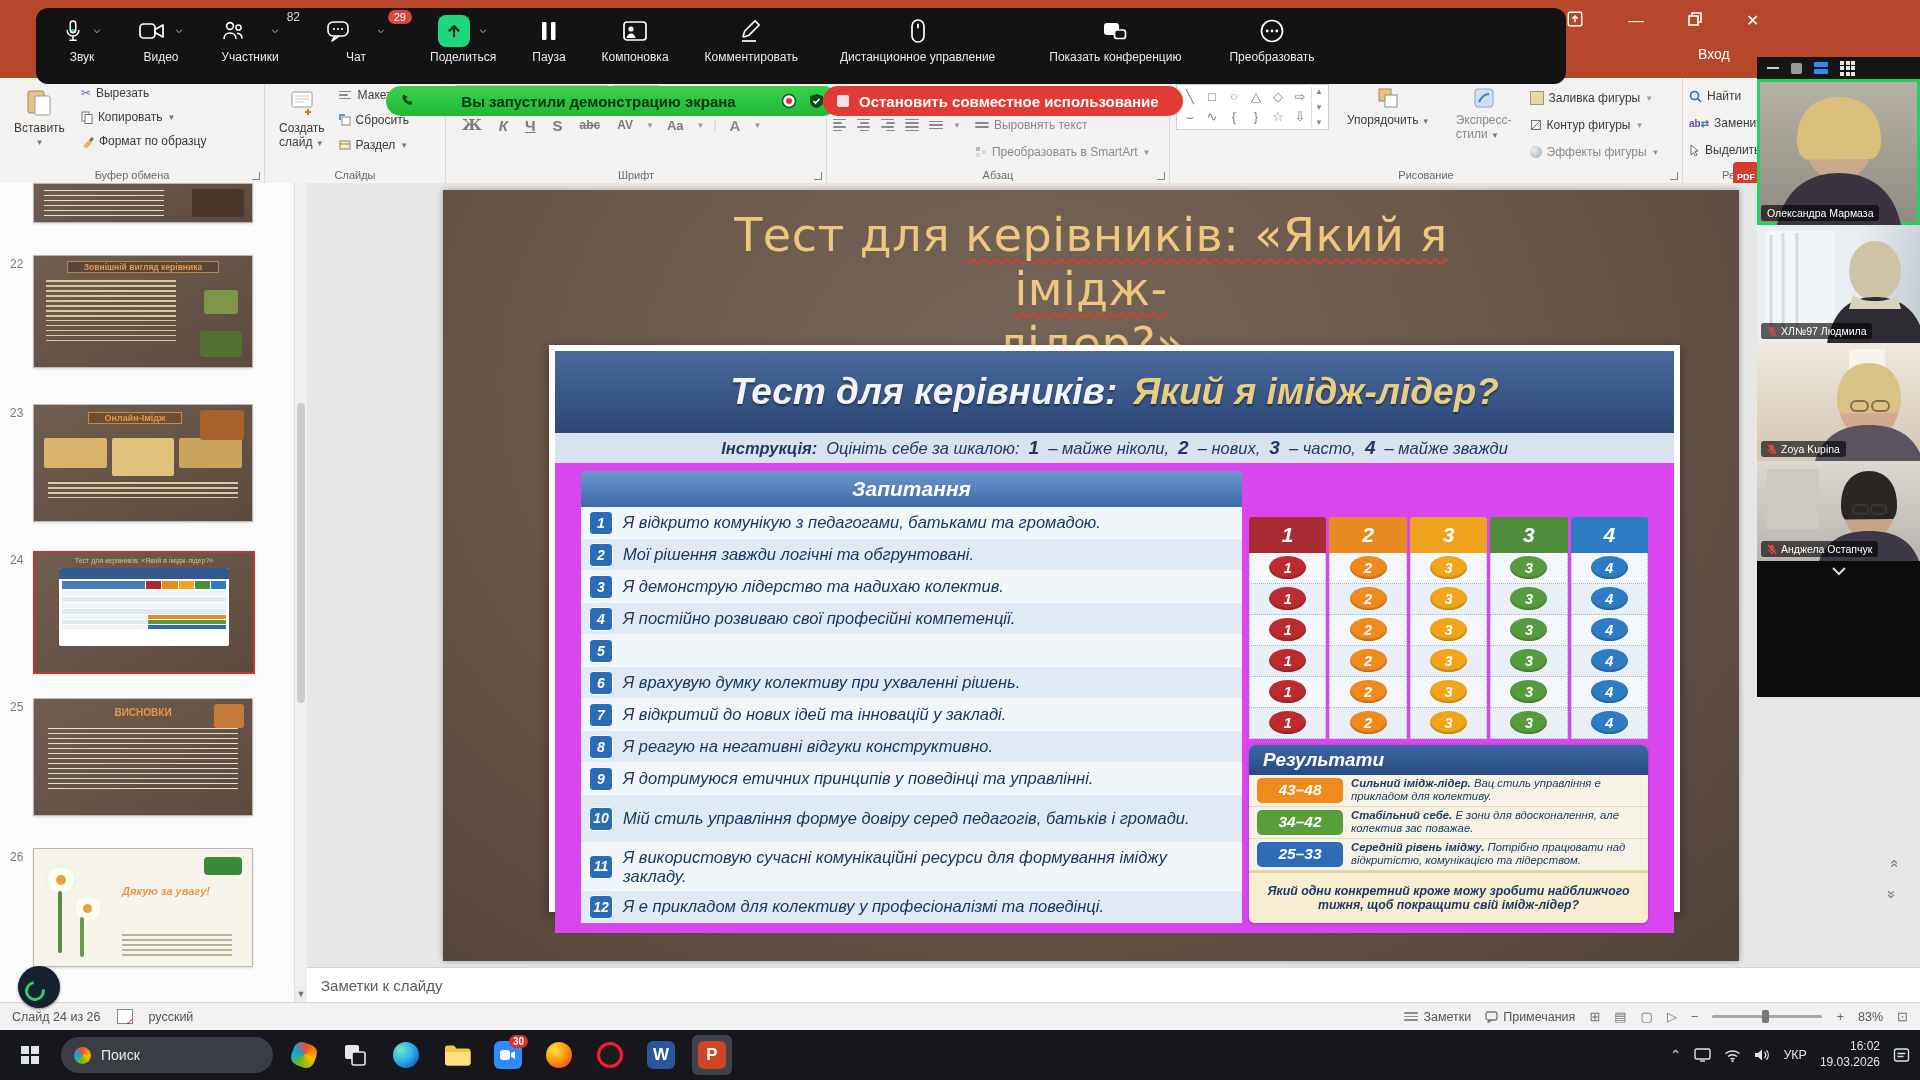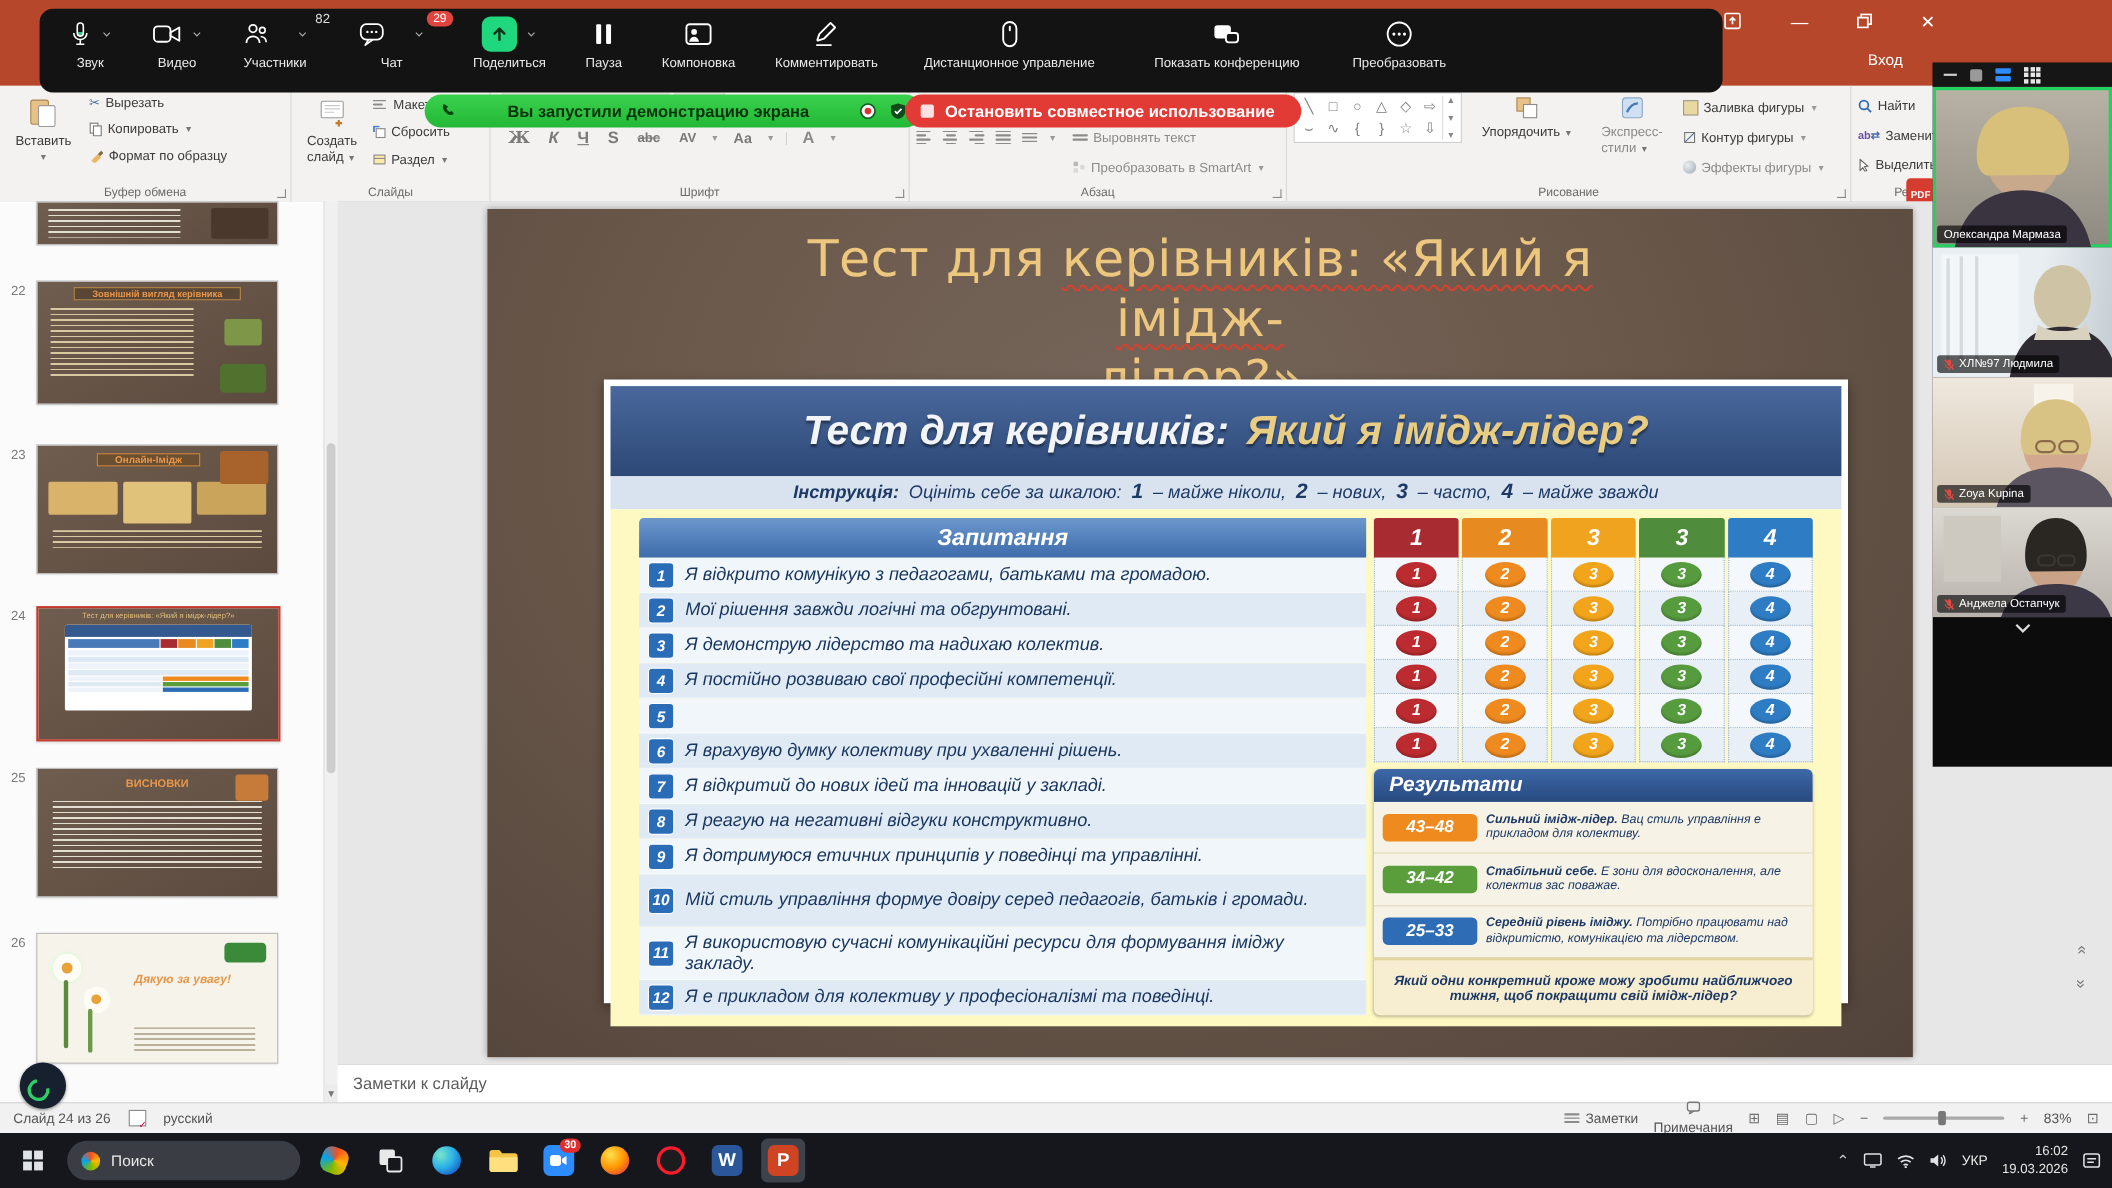--- a/index.html
+++ b/index.html
@@ -85,21 +85,21 @@
   
   .card{position:absolute;left:106px;top:155px;width:1131px;height:567px;background:#fff;
     padding:6px;box-sizing:border-box;display:flex;flex-direction:column;box-shadow:0 3px 10px #0006;font-style:italic;}
   .chead{height:82px;flex:none;background:linear-gradient(#4a689c,#2b4876);display:flex;
     align-items:center;justify-content:center;gap:16px;font-size:37px;font-weight:bold;}
   .chead .w{color:#f2f4f8;text-shadow:0 2px 2px #0006;}
   .chead .g{color:#e9cd83;text-shadow:0 2px 2px #0006;}
   .cinstr{height:30px;flex:none;background:#d9e3ef;display:flex;align-items:center;
     justify-content:center;gap:9px;font-size:16.5px;color:#1d3a66;}
   .cinstr b.n{font-size:19px;}
-  .cbody{flex:1;background:#fef9c3;padding:8px 26px 10px 26px;display:flex;gap:4px;}
+  .cbody{flex:1;background:#d946ef;padding:8px 26px 10px 26px;display:flex;gap:4px;align-items:flex-end;}
   .qcol{flex:1;display:flex;flex-direction:column;}
   .rcol{width:402px;flex:none;display:flex;flex-direction:column;}
   .qhead{height:36px;flex:none;background:linear-gradient(#6b97cc,#3e6cab);border-radius:4px 0 0 0;
     color:#fff;font-weight:bold;font-size:21px;display:flex;align-items:center;justify-content:center;}
   .rhead{height:36px;flex:none;display:flex;gap:3px;padding-left:3px;}
   .rhead span{flex:1;display:flex;align-items:center;justify-content:center;color:#fff;
     font-weight:bold;font-size:21px;border-radius:3px 3px 0 0;}
   .h1{background:#a82b32;} .h2{background:#e78a1f;} .h3{background:#f0a31f;}
   .h4{background:#4f8d3c;} .h5{background:#2e7cc3;}
   .qrow{display:flex;align-items:center;gap:10px;padding:0 8px;font-size:16.5px;color:#17355e;
@@ -933,21 +933,21 @@
     <span>русский</span>
     <div class="right">
       <span style="display:flex;align-items:center;gap:5px;">
         <span class="alnico">
             <i></i>
             <i></i>
             <i></i>
           </span>
         <span>Заметки</span>
         </span>
-      <span style="display:flex;align-items:center;gap:5px;flex-direction:column;">
+      <span style="display:flex;align-items:center;gap:5px;">
         <svg width="13" height="12" viewBox="0 0 13 12">
             <rect x="1" y="1" width="11" height="8" rx="2" fill="none" stroke="#777" stroke-width="1.3"></rect>
             <path d="M4 9l-1 2.5L7 9" fill="none" stroke="#777" stroke-width="1.3"></path>
           </svg>
         <span>Примечания</span>
         </span>
       <span class="vico">⊞</span>
       <span class="vico">▤</span>
       <span class="vico">▢</span>
       <span class="vico">▷</span>

